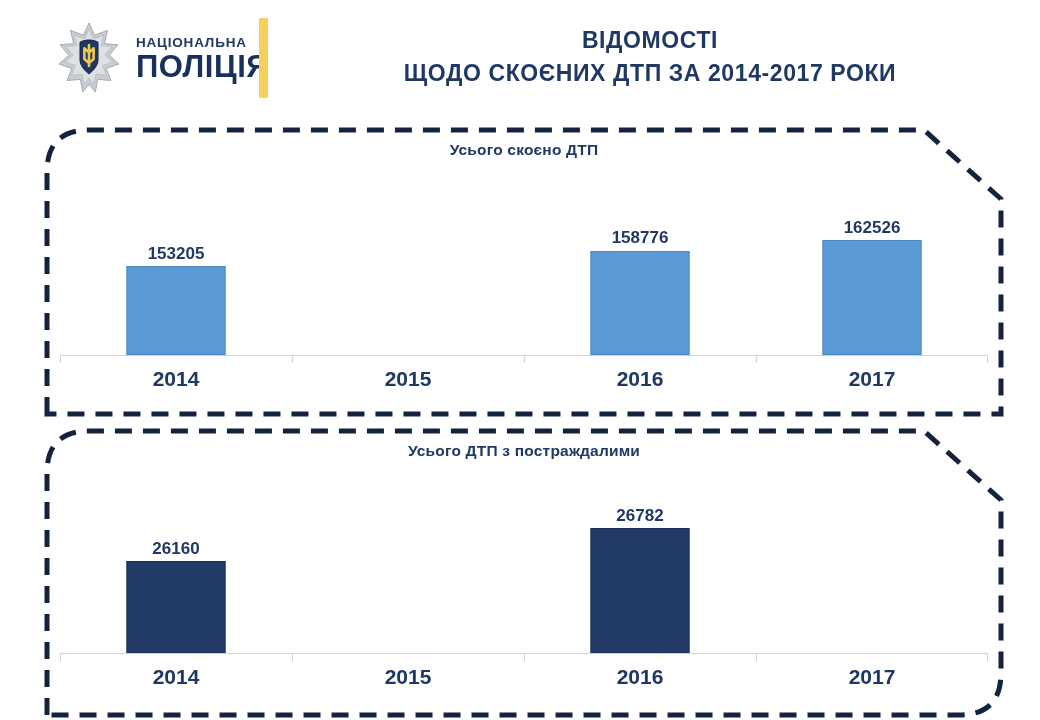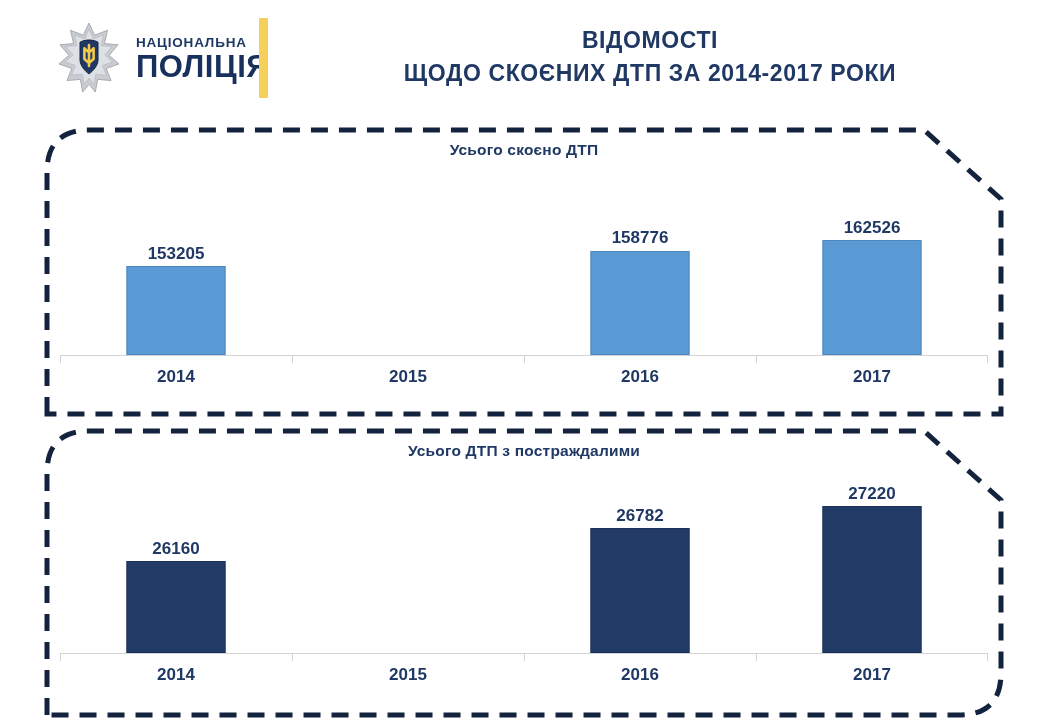--- a/index.html
+++ b/index.html
@@ -161,21 +161,21 @@
     white-space: nowrap;
     font-size: 17px;
     font-weight: bold;
     color: #1F3864;
   }
   .cat-label {
     position: absolute;
     left: 50%;
     transform: translateX(-50%);
     white-space: nowrap;
-    font-size: 17px;
+    font-size: 21px;
     font-weight: bold;
     color: #1F3864;
   }
 </style>
 </head>
 <body>
 
 <div class="header">
 
   <div class="logo-block">
@@ -270,24 +270,20 @@
 
     <div class="bars-layer" style="height:185px;">
       <div class="bar-group" style="left:0%;">
         <div class="bar-value" style="bottom:94px;">26160</div>
         <div class="bar dark" style="height:90px;"></div>
       </div>
       <div class="bar-group" style="left:50%;">
         <div class="bar-value" style="bottom:127px;">26782</div>
         <div class="bar dark" style="height:123px;"></div>
       </div>
-      <div class="bar-group" style="left:75%;">
-        <div class="bar-value" style="bottom:149px;">27220</div>
-        <div class="bar dark" style="height:145px;"></div>
-      </div>
     </div>
 
     <div class="bar-group" style="left:0%;  top:0;">
       <div class="cat-label" style="top:197px;">2014</div>
     </div>
     <div class="bar-group" style="left:25%; top:0;">
       <div class="cat-label" style="top:197px;">2015</div>
     </div>
     <div class="bar-group" style="left:50%; top:0;">
       <div class="cat-label" style="top:197px;">2016</div>

